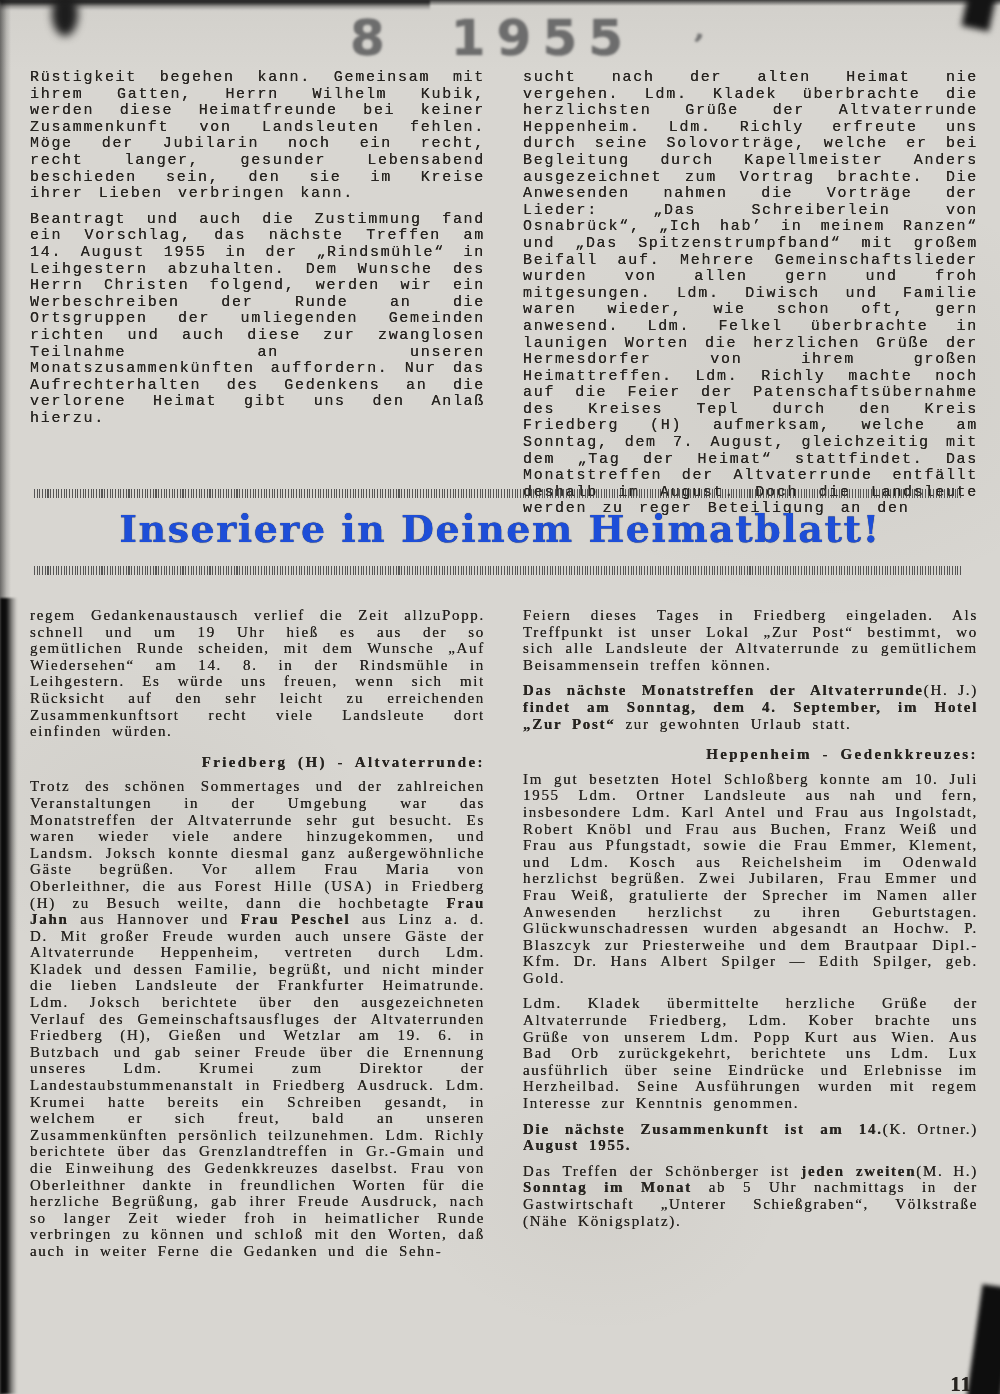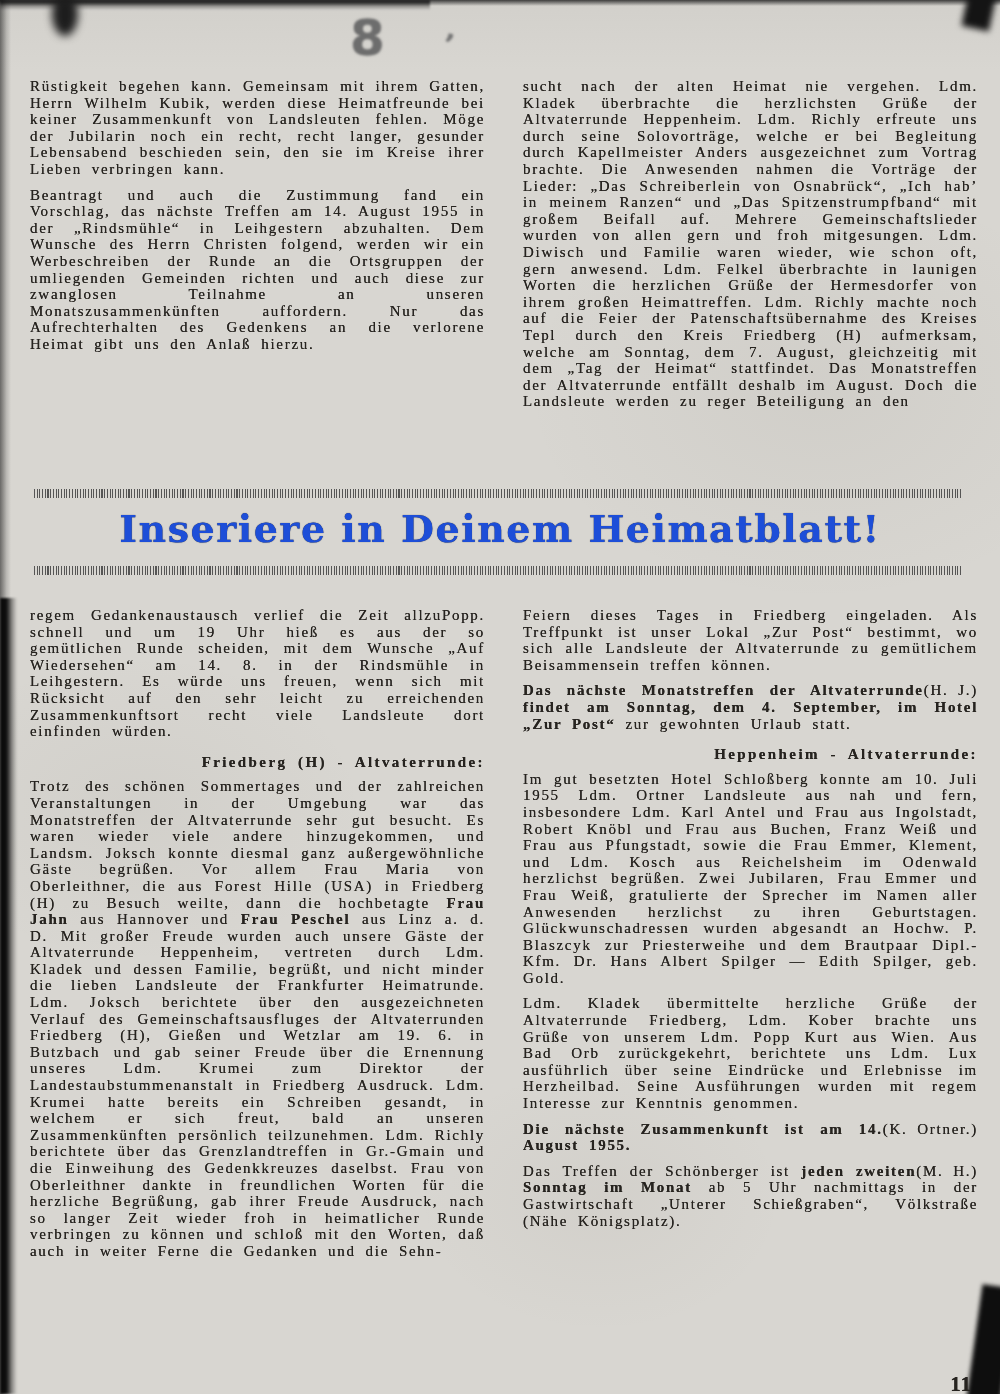--- a/index.html
+++ b/index.html
@@ -32,21 +32,21 @@
 
   
   .stamp{position:absolute;top:12px;left:350px;display:flex;gap:66px;
     font-family:"DejaVu Sans", sans-serif;font-weight:bold;font-size:50px;line-height:52px;
     color:#6d6d6d;filter:blur(.8px);text-shadow:0 0 2px rgba(100,100,100,.55);}
   .stamp .year{letter-spacing:11px;}
   .stamp .tick{font-size:26px;color:#777;margin-left:-6px;transform:rotate(14deg) translateY(6px);}
 
   
   .columns{position:absolute;left:30px;width:948px;display:flex;gap:38px;}
-  .top-section{top:78px;}
+  .top-section{top:70px;font-family:Liberation Mono, monospace;}
   .bottom-section{top:607px;}
   .col{width:455px;text-align:justify;font-size:15px;line-height:16.6px;
     letter-spacing:1.7px;word-spacing:4.5px;
     text-shadow:0 0 .6px rgba(30,28,25,.85);}
   .col p{margin:0 0 9px 0;}
   .col p:last-child{margin-bottom:0;}
   .heading{font-weight:bold;letter-spacing:2.4px;margin:14px 0 8px 0;text-align:right;}
   b,.b{font-weight:bold;}
   .sig{float:right;font-weight:normal;}
 
@@ -70,20 +70,21 @@
 <div class="edge-top"></div>
 <div class="edge-top2"></div>
 <div class="smudge-tl"></div>
 <div class="corner-tr"></div>
 <div class="edge-left"></div>
 <div class="edge-left-dark"></div>
 <div class="corner-br"></div>
 
 <div class="stamp">
   <span>8</span>
+  <span class="year">1955</span>
   <span class="tick">’</span>
 </div>
 
 <div class="columns top-section">
   <div class="col">
     <p>Rüstigkeit begehen kann. Gemeinsam mit ihrem Gatten, Herrn Wilhelm Kubik, werden diese Heimatfreunde bei keiner Zusammenkunft von Landsleuten fehlen. Möge der Jubilarin noch ein recht, recht langer, gesunder Lebensabend beschieden sein, den sie im Kreise ihrer Lieben verbringen kann.</p>
     <p>Beantragt und auch die Zustimmung fand ein Vorschlag, das nächste Treffen am 14. August 1955 in der „Rindsmühle“ in Leihgestern abzuhalten. Dem Wunsche des Herrn Christen folgend, werden wir ein Werbeschreiben der Runde an die Ortsgruppen der umliegenden Gemeinden richten und auch diese zur zwanglosen Teilnahme an unseren Monatszusammenkünften auffordern. Nur das Aufrechterhalten des Gedenkens an die verlorene Heimat gibt uns den Anlaß hierzu.</p>
   </div>
   <div class="col">
     <p>sucht nach der alten Heimat nie vergehen. Ldm. Kladek überbrachte die herzlichsten Grüße der Altvaterrunde Heppenheim. Ldm. Richly erfreute uns durch seine Solovorträge, welche er bei Begleitung durch Kapellmeister Anders ausgezeichnet zum Vortrag brachte. Die Anwesenden nahmen die Vorträge der Lieder: „Das Schreiberlein von Osnabrück“, „Ich hab’ in meinem Ranzen“ und „Das Spitzenstrumpfband“ mit großem Beifall auf. Mehrere Gemeinschaftslieder wurden von allen gern und froh mitgesungen. Ldm. Diwisch und Familie waren wieder, wie schon oft, gern anwesend. Ldm. Felkel überbrachte in launigen Worten die herzlichen Grüße der Hermesdorfer von ihrem großen Heimattreffen. Ldm. Richly machte noch auf die Feier der Patenschaftsübernahme des Kreises Tepl durch den Kreis Friedberg (H) aufmerksam, welche am Sonntag, dem 7. August, gleichzeitig mit dem „Tag der Heimat“ stattfindet. Das Monatstreffen der Altvaterrunde entfällt deshalb im August. Doch die Landsleute werden zu reger Beteiligung an den</p>
@@ -96,21 +97,21 @@
 
 <div class="columns bottom-section">
   <div class="col">
     <p><span class="sig">Popp.</span><span>regem Gedankenaustausch verlief die Zeit allzu schnell und um 19 Uhr hieß es aus der so gemütlichen Runde scheiden, mit dem Wunsche „Auf Wiedersehen“ am 14. 8. in der Rindsmühle in Leihgestern. Es würde uns freuen, wenn sich mit Rücksicht auf den sehr leicht zu erreichenden Zusammenkunftsort recht viele Landsleute dort einfinden würden.</span></p>
     <div class="heading">Friedberg (H) - Altvaterrunde:</div>
     <p><span>Trotz des schönen Sommertages und der zahlreichen Veranstaltungen in der Umgebung war das Monatstreffen der Altvaterrunde sehr gut besucht. Es waren wieder viele andere hinzugekommen, und Landsm. Joksch konnte diesmal ganz außergewöhnliche Gäste begrüßen. Vor allem Frau Maria von Oberleithner, die aus Forest Hille (USA) in Friedberg (H) zu Besuch weilte, dann die hochbetagte </span><span class="b">Frau Jahn</span><span> aus Hannover und </span><span class="b">Frau Peschel</span><span> aus Linz a. d. D. Mit großer Freude wurden auch unsere Gäste der Altvaterrunde Heppenheim, vertreten durch Ldm. Kladek und dessen Familie, begrüßt, und nicht minder die lieben Landsleute der Frankfurter Heimatrunde. Ldm. Joksch berichtete über den ausgezeichneten Verlauf des Gemeinschaftsausfluges der Altvaterrunden Friedberg (H), Gießen und Wetzlar am 19. 6. in Butzbach und gab seiner Freude über die Ernennung unseres Ldm. Krumei zum Direktor der Landestaubstummenanstalt in Friedberg Ausdruck. Ldm. Krumei hatte bereits ein Schreiben gesandt, in welchem er sich freut, bald an unseren Zusammenkünften persönlich teilzunehmen. Ldm. Richly berichtete über das Grenzlandtreffen in Gr.-Gmain und die Einweihung des Gedenkkreuzes daselbst. Frau von Oberleithner dankte in freundlichen Worten für die herzliche Begrüßung, gab ihrer Freude Ausdruck, nach so langer Zeit wieder froh in heimatlicher Runde verbringen zu können und schloß mit den Worten, daß auch in weiter Ferne die Gedanken und die Sehn-</span></p>
   </div>
   <div class="col">
     <p>Feiern dieses Tages in Friedberg eingeladen. Als Treffpunkt ist unser Lokal „Zur Post“ bestimmt, wo sich alle Landsleute der Altvaterrunde zu gemütlichem Beisammensein treffen können.</p>
     <p><span class="sig">(H. J.)</span><span class="b">Das nächste Monatstreffen der Altvaterrunde findet am Sonntag, dem 4. September, im Hotel „Zur Post“</span><span> zur gewohnten Urlaub statt.</span></p>
-    <div class="heading">Heppenheim - Altvaterrunde:</div>
+    <div class="heading">Heppenheim - Gedenkkreuzes:</div>
     <p>Im gut besetzten Hotel Schloßberg konnte am 10. Juli 1955 Ldm. Ortner Landsleute aus nah und fern, insbesondere Ldm. Karl Antel und Frau aus Ingolstadt, Robert Knöbl und Frau aus Buchen, Franz Weiß und Frau aus Pfungstadt, sowie die Frau Emmer, Klement, und Ldm. Kosch aus Reichelsheim im Odenwald herzlichst begrüßen. Zwei Jubilaren, Frau Emmer und Frau Weiß, gratulierte der Sprecher im Namen aller Anwesenden herzlichst zu ihren Geburtstagen. Glückwunschadressen wurden abgesandt an Hochw. P. Blaszcyk zur Priesterweihe und dem Brautpaar Dipl.-Kfm. Dr. Hans Albert Spilger — Edith Spilger, geb. Gold.</p>
     <p>Ldm. Kladek übermittelte herzliche Grüße der Altvaterrunde Friedberg, Ldm. Kober brachte uns Grüße von unserem Ldm. Popp Kurt aus Wien. Aus Bad Orb zurückgekehrt, berichtete uns Ldm. Lux ausführlich über seine Eindrücke und Erlebnisse im Herzheilbad. Seine Ausführungen wurden mit regem Interesse zur Kenntnis genommen.</p>
     <p><span class="sig">(K. Ortner.)</span><span class="b">Die nächste Zusammenkunft ist am 14. August 1955.</span></p>
     <p><span class="sig">(M. H.)</span><span>Das Treffen der Schönberger ist </span><span class="b">jeden zweiten Sonntag im Monat</span><span> ab 5 Uhr nachmittags in der Gastwirtschaft „Unterer Schießgraben“, Völkstraße (Nähe Königsplatz).</span></p>
   </div>
 </div>
 
 <div class="page-number">11</div>
 
 </body></html>

